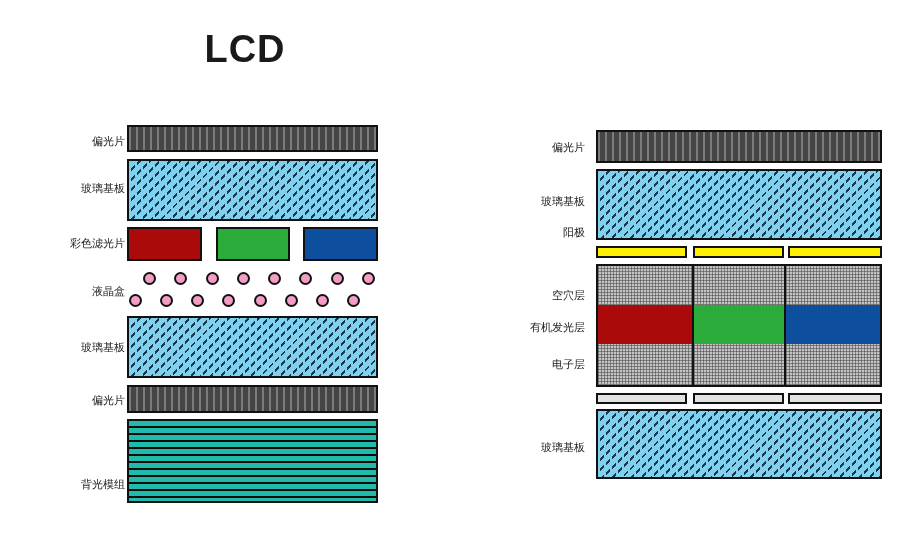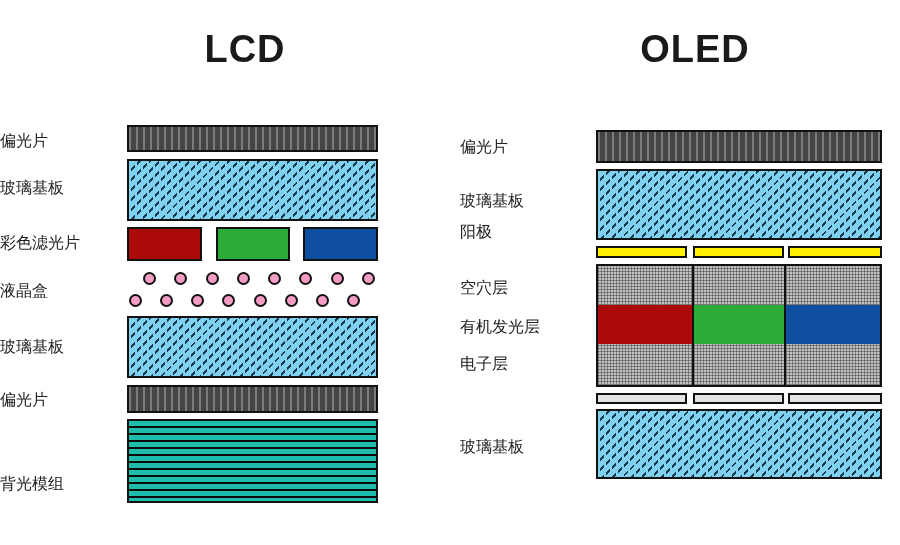--- a/index.html
+++ b/index.html
@@ -7,22 +7,22 @@
     position:relative;width:900px;height:545px;background:#ffffff;overflow:hidden;
     font-family:"Liberation Sans","DejaVu Sans",sans-serif;
   }
   .title{
     position:absolute;top:28px;height:46px;font-size:38px;font-weight:bold;
     color:#1a1a1a;text-align:center;letter-spacing:1px;
   }
   .title.lcd{left:150px;width:190px;}
   .title.oled{left:600px;width:190px;}
   .layer-label{
-    position:absolute;width:125px;height:22px;line-height:22px;font-size:16px;
-    color:#222;text-align:left;white-space:nowrap;
+    position:absolute;width:125px;height:22px;line-height:22px;font-size:11px;
+    color:#222;text-align:right;white-space:nowrap;
   }
   .lcd-lbl{left:0;}
   .oled-lbl{left:460px;}
   .layer{position:absolute;box-sizing:border-box;}
   
   .polarizer{
     background:repeating-linear-gradient(90deg,#7c7c7c 0 2px,#454545 2px 7px);
     border:2px solid #111;
   }
   
@@ -118,26 +118,25 @@
       <span class="dot"></span>
       <span class="dot"></span>
       <span class="dot"></span>
       <span class="dot"></span>
   </div>
 
   <div class="layer glass" style="left:127px;top:316px;width:251px;height:62px"></div>
   <div class="layer polarizer" style="left:127px;top:385px;width:251px;height:28px"></div>
   <div class="layer backlight" style="left:127px;top:419px;width:251px;height:84px"></div>
 
-  <div class="title oled">OLED</div>
 
   <div class="layer-label oled-lbl" style="top:136px">偏光片</div>
   <div class="layer-label oled-lbl" style="top:190px">玻璃基板</div>
   <div class="layer-label oled-lbl" style="top:221px">阳极</div>
-  <div class="layer-label oled-lbl" style="top:277px">空穴层</div>
+  <div class="layer-label oled-lbl" style="top:284px">空穴层</div>
   <div class="layer-label oled-lbl" style="top:353px">电子层</div>
   <div class="layer-label oled-lbl" style="top:316px">有机发光层</div>
   <div class="layer-label oled-lbl" style="top:436px">玻璃基板</div>
 
   <div class="layer polarizer" style="left:596px;top:130px;width:286px;height:33px"></div>
   <div class="layer glass" style="left:596px;top:169px;width:286px;height:71px"></div>
 
   <div class="layer seg3 anode" style="left:596px;top:246px;width:286px;height:12px">
     <div class="seg s1"></div>
     <div class="seg s2"></div>

